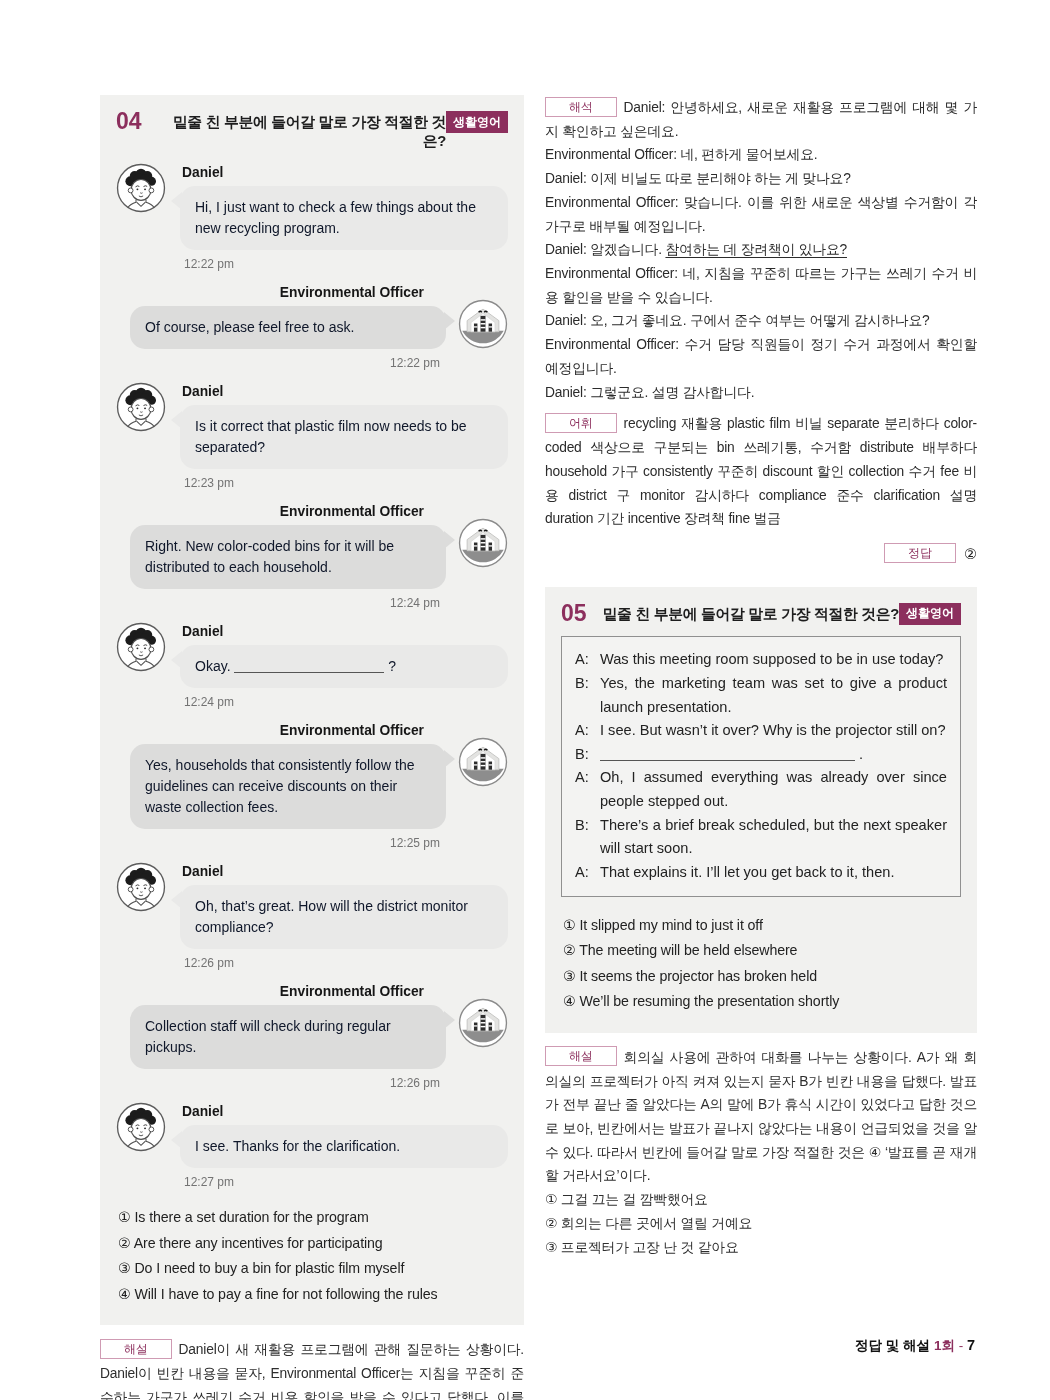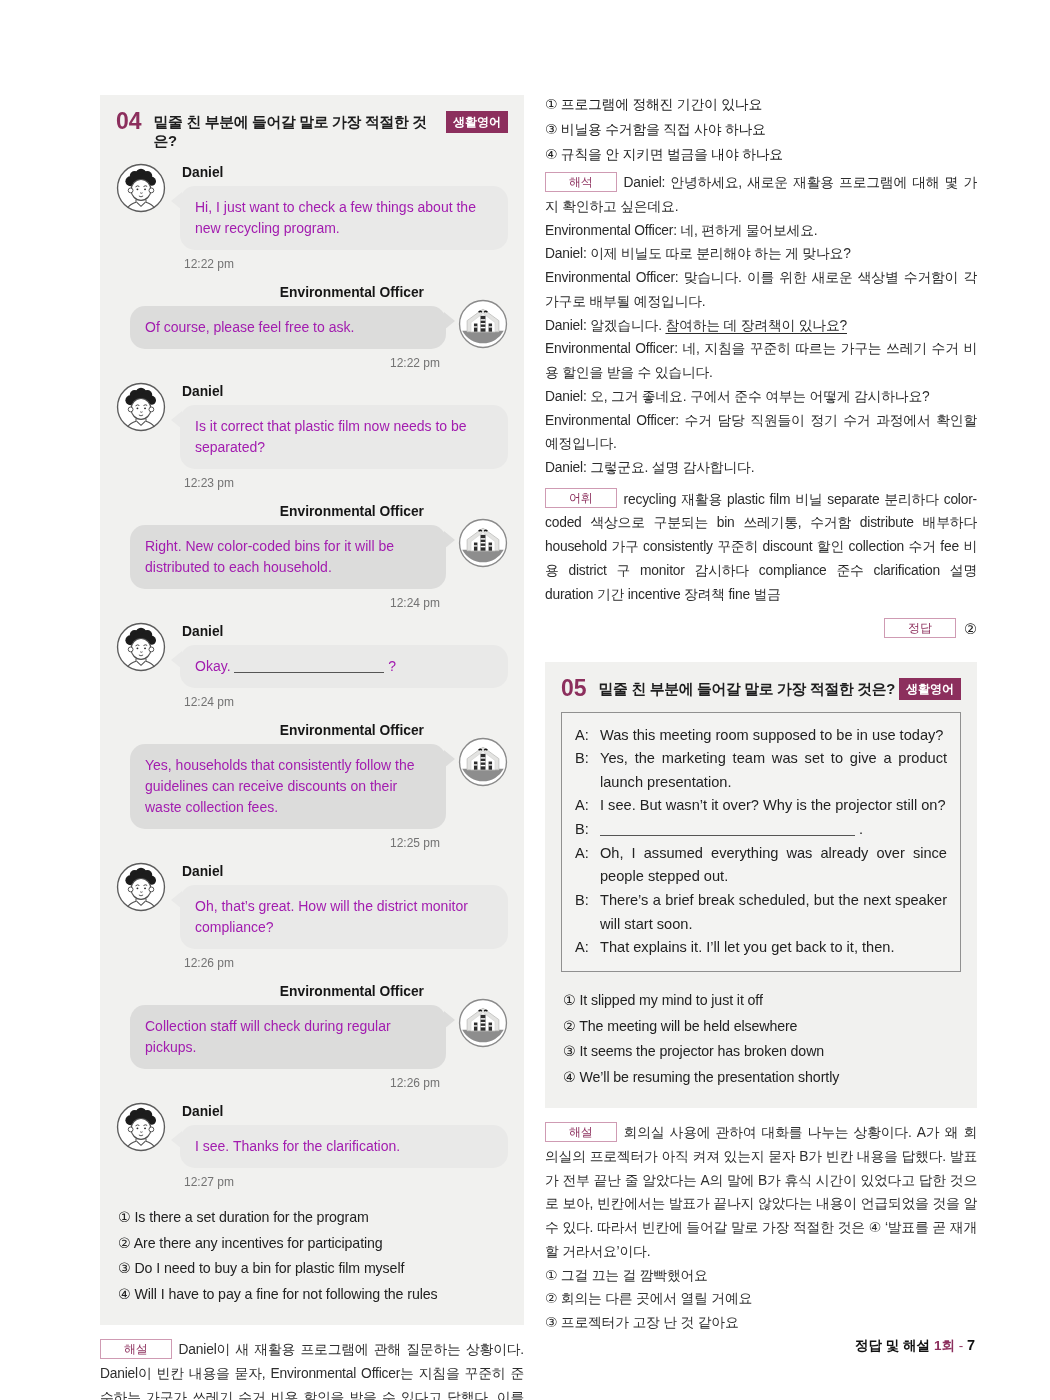--- a/index.html
+++ b/index.html
@@ -9,34 +9,34 @@
     overflow:hidden;
   }
   .col-left{position:absolute;left:100px;top:95px;width:424px;}
   .col-right{position:absolute;left:545px;top:92px;width:432px;}
 
   .gray-block{background:#f1f1ef;padding:14px 16px 16px 16px;box-sizing:border-box;}
 
   
   .q-header{display:flex;align-items:flex-start;margin-bottom:4px;}
   .q-num{color:#8c2f5d;font-weight:bold;font-size:23px;line-height:1.1;margin-right:12px;}
-  .q-title{font-weight:bold;font-size:14.8px;color:#1d1d1d;flex:1;padding-top:4px;letter-spacing:-0.3px;}
+  .q-title{font-weight:bold;font-size:14.8px;color:#1d1d1d;flex:1;padding-top:4px;letter-spacing:-0.3px;text-align:right;}
   .q-badge{background:#8c2f5d;color:#fff;font-size:12px;font-weight:bold;padding:2.5px 7px;margin-top:2px;white-space:nowrap;}
 
   
   .chat{margin-top:12px;}
   .msg{display:flex;margin-bottom:12px;}
   .msg .avatar{flex:0 0 54px;}
   .msg.right .avatar{display:flex;justify-content:flex-end;padding-top:16px;}
   .msg .content{flex:1;min-width:0;}
   .msg.left .content{margin-left:10px;}
   .msg.right .content{margin-left:14px;margin-right:8px;}
   .msg .name{font-weight:bold;font-size:13.8px;color:#161616;margin:2px 0 6px 2px;}
   .msg.right .name{text-align:right;padding-right:22px;}
-  .bubble{position:relative;border-radius:15px;padding:11px 15px;font-size:14px;line-height:1.5;color:#a21caf;}
+  .bubble{position:relative;border-radius:15px;padding:11px 15px;font-size:14px;line-height:1.5;color:#0f172a;}
   .msg.left .bubble{background:#e9e9e8;}
   .msg.right .bubble{background:#dcdcdb;}
   .msg.left .bubble::before{content:"";position:absolute;left:-9px;top:6px;border:9px solid transparent;border-right:11px solid #e9e9e8;border-left:0;}
   .msg.right .bubble::before{content:"";position:absolute;right:-9px;top:6px;border:9px solid transparent;border-left:11px solid #dcdcdb;border-right:0;}
   .time{font-size:12px;color:#737373;margin-top:7px;}
   .msg.left .time{margin-left:4px;}
   .msg.right .time{text-align:right;padding-right:6px;}
 
   .blank-line{display:inline-block;border-bottom:1.3px solid #555;height:0.95em;vertical-align:-2px;}
 
@@ -361,25 +361,20 @@
         <div class="choice">③ Do I need to buy a bin for plastic film myself</div>
         <div class="choice">④ Will I have to pay a fine for not following the rules</div>
       </div>
   </section>
   <section class="explain">
     <span class="tag">해설</span><span>Daniel이 새 재활용 프로그램에 관해 질문하는 상황이다. Daniel이 빈칸 내용을 묻자, Environmental Officer는 지침을 꾸준히 준수하는 가구가 쓰레기 수거 비용 할인을 받을 수 있다고 답했다. 이를 보아 Daniel은 빈칸에서 참여에 따른 보상 및 혜택을 물었음을 알 수 있으므로, 빈칸에 들어갈 말로 가장 적절한 것은 ② ‘참여하는 데 장려책이 있나요’이다.</span>
   </section>
 </div>
 
 <div class="col-right">
-  <div id="krChoices04">
-      <div class="choice kr-line" style="line-height: 1.82;">① 프로그램에 정해진 기간이 있나요</div>
-      <div class="choice kr-line" style="line-height: 1.82;">③ 비닐용 수거함을 직접 사야 하나요</div>
-      <div class="choice kr-line" style="line-height: 1.82;">④ 규칙을 안 지키면 벌금을 내야 하나요</div>
-    </div>
 
   <div id="translation04" style="margin-top:4px;">
       <p class="kr-line"><span class="tag">해석</span><span>Daniel: 안녕하세요, 새로운 재활용 프로그램에 대해 몇 가지 확인하고 싶은데요.</span></p>
       <p class="kr-line"><span>Environmental Officer: 네, 편하게 물어보세요.</span></p>
       <p class="kr-line"><span>Daniel: 이제 비닐도 따로 분리해야 하는 게 맞나요?</span></p>
       <p class="kr-line"><span>Environmental Officer: 맞습니다. 이를 위한 새로운 색상별 수거함이 각 가구로 배부될 예정입니다.</span></p>
       <p class="kr-line"><span>Daniel: 알겠습니다. </span><span class="u-phrase">참여하는 데 장려책이 있나요?</span></p>
       <p class="kr-line"><span>Environmental Officer: 네, 지침을 꾸준히 따르는 가구는 쓰레기 수거 비용 할인을 받을 수 있습니다.</span></p>
       <p class="kr-line"><span>Daniel: 오, 그거 좋네요. 구에서 준수 여부는 어떻게 감시하나요?</span></p>
       <p class="kr-line"><span>Environmental Officer: 수거 담당 직원들이 정기 수거 과정에서 확인할 예정입니다.</span></p>
@@ -426,21 +421,21 @@
           <span class="txt">There’s a brief break scheduled, but the next speaker will start soon.</span>
         </div>
         <div class="dlg-line">
           <span class="spk">A:</span>
           <span class="txt">That explains it. I’ll let you get back to it, then.</span>
         </div>
       </div>
     <div class="choices" id="choices05">
         <div class="choice">① It slipped my mind to just it off</div>
         <div class="choice">② The meeting will be held elsewhere</div>
-        <div class="choice">③ It seems the projector has broken down</div>
+        <div class="choice">③ It seems the projector has broken held</div>
         <div class="choice">④ We’ll be resuming the presentation shortly</div>
       </div>
   </section>
 
   <section class="explain">
     <span class="tag">해설</span><span>회의실 사용에 관하여 대화를 나누는 상황이다. A가 왜 회의실의 프로젝터가 아직 켜져 있는지 묻자 B가 빈칸 내용을 답했다. 발표가 전부 끝난 줄 알았다는 A의 말에 B가 휴식 시간이 있었다고 답한 것으로 보아, 빈칸에서는 발표가 끝나지 않았다는 내용이 언급되었을 것을 알 수 있다. 따라서 빈칸에 들어갈 말로 가장 적절한 것은 ④ ‘발표를 곧 재개할 거라서요’이다.</span>
     <div id="altTrans05">
         <div class="kr-line">① 그걸 끄는 걸 깜빡했어요</div>
         <div class="kr-line">② 회의는 다른 곳에서 열릴 거예요</div>
         <div class="kr-line">③ 프로젝터가 고장 난 것 같아요</div>

